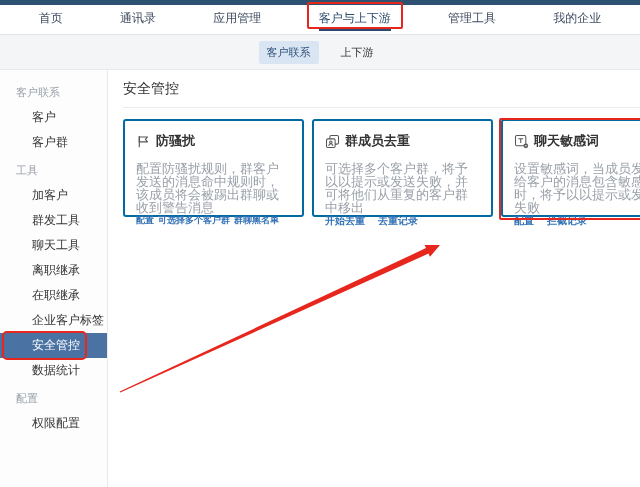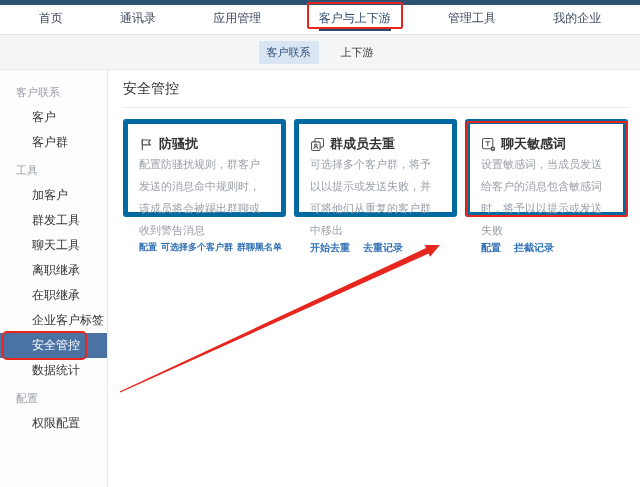--- a/index.html
+++ b/index.html
@@ -26,25 +26,25 @@
   .sidebar { width:108px; background:#fdfdfe; border-right:1px solid #e8e9eb; padding-top:7px; flex:none; }
   .side-header { height:25px; line-height:25px; padding-left:16px; font-size:11px; color:#9aa1a9; margin-top:3px; white-space:nowrap; }
   .side-item { position:relative; height:25px; line-height:25px; padding-left:32px; font-size:12px; color:#333; cursor:pointer; white-space:nowrap; }
   .side-item.selected { background:var(--selblue,#4a73a4); color:#fff; }
 
   .main { flex:1; padding:0 11px 0 15px; background:#fff; }
   .page-title { font-size:14px; font-weight:400; color:#333; margin-top:9px; line-height:18px; }
   .divider { height:1px; background:#ececee; margin-top:10px; }
 
   .cards { display:flex; gap:8px; margin-top:11px; }
-  .card { position:relative; width:163px; height:98px; background:#fff; border:5px solid #0369a1; border-radius:3px; padding:11px; display:flex; flex-direction:column; }
+  .card { position:relative; width:181px; height:98px; background:#fff; border:2px solid #0369a1; border-radius:3px; padding:11px; display:flex; flex-direction:column; }
   .card-head { display:flex; align-items:center; gap:5px; }
   .card-title { font-size:13px; font-weight:600; color:#333; white-space:nowrap; }
   .card-icon { width:15px; height:15px; flex:none; display:inline-flex; }
-  .card-desc { margin-top:0; font-size:11px; color:#9aa0a8; line-height:22px; letter-spacing:0; }
+  .card-desc { margin-top:12px; font-size:13px; color:#9aa0a8; line-height:13px; letter-spacing:0; }
   .card-links { margin-top:auto; display:flex; gap:13px; white-space:nowrap; }
   .card-links.tight { gap:4px; }
   .card-link { font-size:10px; font-weight:600; color:var(--link,#3171b5); text-decoration:none; cursor:pointer; }
   .card-links.tight .card-link { font-size:9px; }
 
   
   .red-box { position:absolute; border:2px solid var(--red,#e7271d); pointer-events:none; }
   .red-box.nav-box { top:-3px; bottom:5px; left:-12px; right:-12px; border-radius:2px; }
   .red-box.side-box { top:-2px; bottom:-2px; left:2px; right:20px; border-radius:5px; }
   .red-box.card-box { top:-3px; bottom:-5px; left:-4px; right:-5px; border-radius:2px; }

